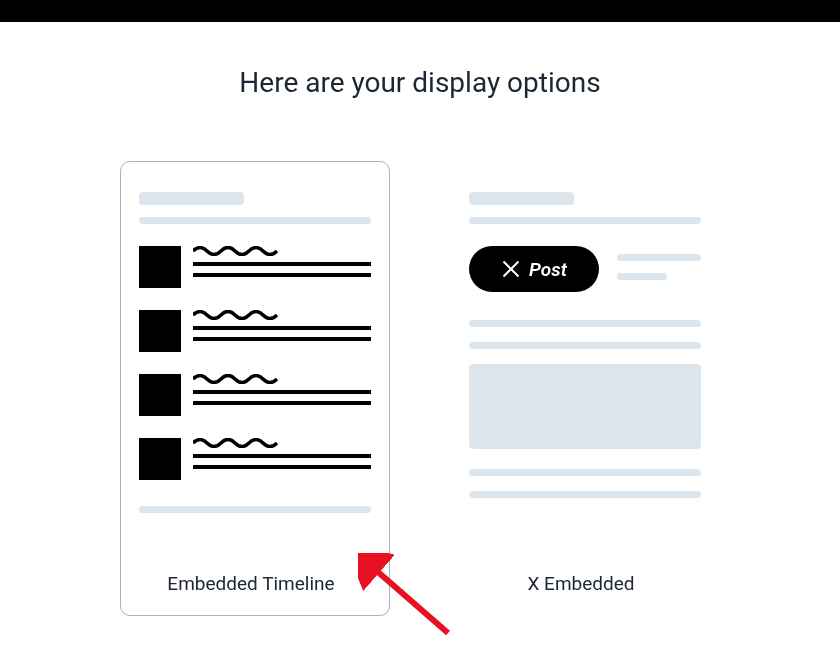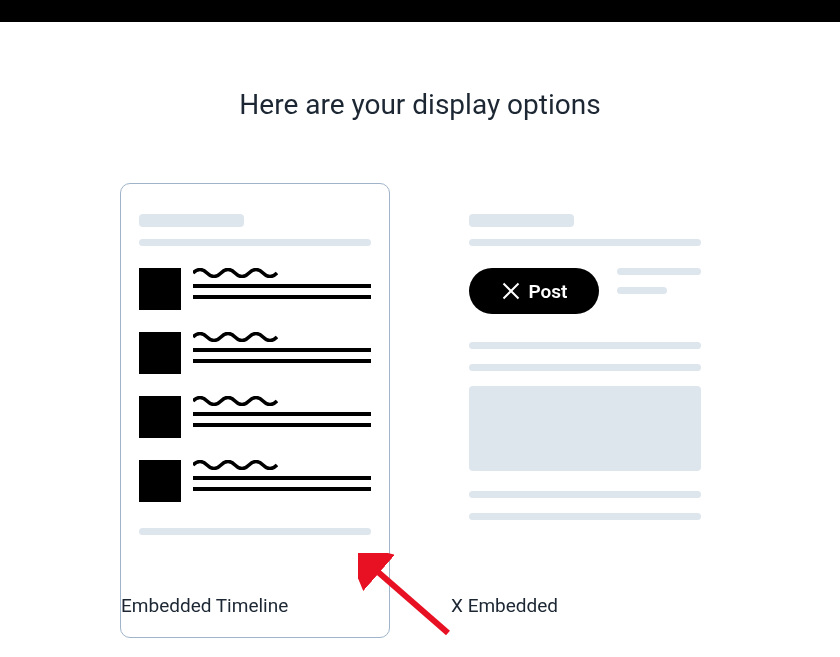--- a/index.html
+++ b/index.html
@@ -17,21 +17,21 @@
     }
     .top-bar {
       width: 100%;
       height: 22px;
       background: #000;
     }
     .heading {
       text-align: center;
       font-size: 28px;
       color: #1c2733;
-      margin-top: 66px;
+      margin-top: 44px;
       font-weight: 400;
     }
     .options-row {
       display: flex;
       justify-content: center;
       gap: 60px;
       margin-top: 62px;
     }
     .option-card {
       width: 270px;
@@ -96,30 +96,32 @@
       height: 7px;
       background: #dde5ed;
       border-radius: 4px;
       margin-top: 26px;
     }
     .card-label {
       position: absolute;
       bottom: 20px;
       left: 0;
       right: 8px;
+      text-align: center;
       font-size: 19px;
       color: #1c2733;
       font-weight: 400;
     }
     
     .btn-row {
       display: flex;
-      align-items: flex-start;
+      align-items: flex-end;
       gap: 18px;
       margin-top: 22px;
+      font-style: italic;
     }
     .post-pill {
       width: 130px;
       height: 46px;
       background: #000;
       border-radius: 24px;
       display: flex;
       align-items: center;
       justify-content: center;
       gap: 8px;

